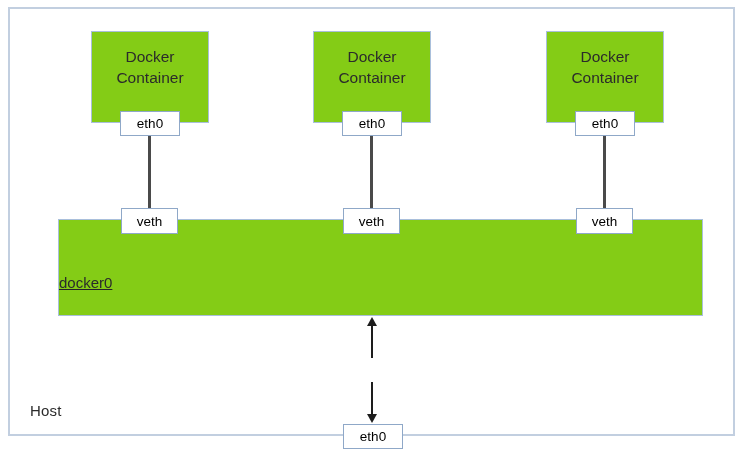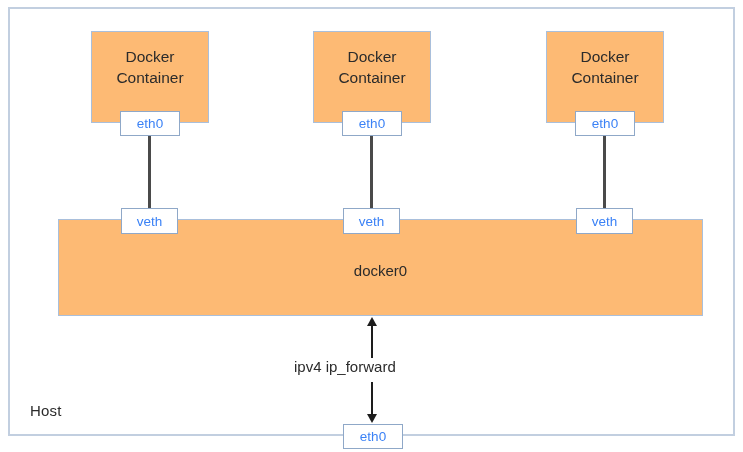--- a/index.html
+++ b/index.html
@@ -17,21 +17,21 @@
     width: 743px;
     height: 452px;
     background: #ffffff;
     overflow: hidden;
   }
 
   
   .box {
     position: absolute;
     box-sizing: border-box;
-    background: #fdba74;
+    background: #84cc16;
     border: 1px solid #9fb6d4;
     display: flex;
     align-items: center;
     justify-content: center;
     text-align: center;
   }
 
   
   .host-frame {
     border: 2px solid #c2cfe0;
@@ -60,35 +60,36 @@
     line-height: 21px;
     color: #2b2b2b;
     white-space: nowrap;
   }
 
   
   .bridge-box {
     border: 1px solid #a9bfdb;
     z-index: 2;
     align-items: flex-start;
-    justify-content: center;
-    padding-top: 42px;
+    justify-content: flex-start;
+    padding-top: 54px;
+    text-decoration: underline;
   }
   .bridge-label {
     font-size: 15px;
     color: #2b2b2b;
     white-space: nowrap;
   }
 
   
   .chip {
     border: 1px solid #8fa8c8;
     z-index: 5;
     font-size: 13.5px;
-    color: #3b82f6;
+    color: #000000;
     white-space: nowrap;
     background: #ffffff;
   }
 
   
   .connector {
     position: absolute;
     width: 3px;
     background: #4a4a4a;
     z-index: 4;
@@ -170,20 +171,19 @@
 
   <div class="box chip" style="left:575px; top:111px; width:60px; height:25px;">eth0</div>
 
   <div class="connector" style="left:603px; top:136px; height:73px;"></div>
 
   <div class="box chip" style="left:576px; top:208px; width:57px; height:26px;">veth</div>
 
   <div class="arrow-head up" style="left:367px; top:317px;"></div>
   <div class="arrow-shaft" style="left:371px; top:325px; height:33px;"></div>
 
-  <div class="forward-label" style="left:291px; top:358px;">ipv4  ip_forward</div>
 
   <div class="arrow-shaft" style="left:371px; top:382px; height:33px;"></div>
   <div class="arrow-head down" style="left:367px; top:414px;"></div>
 
   <div class="box chip" style="left:343px; top:424px; width:60px; height:25px;">eth0</div>
 
 </div>
 
 </body></html>

